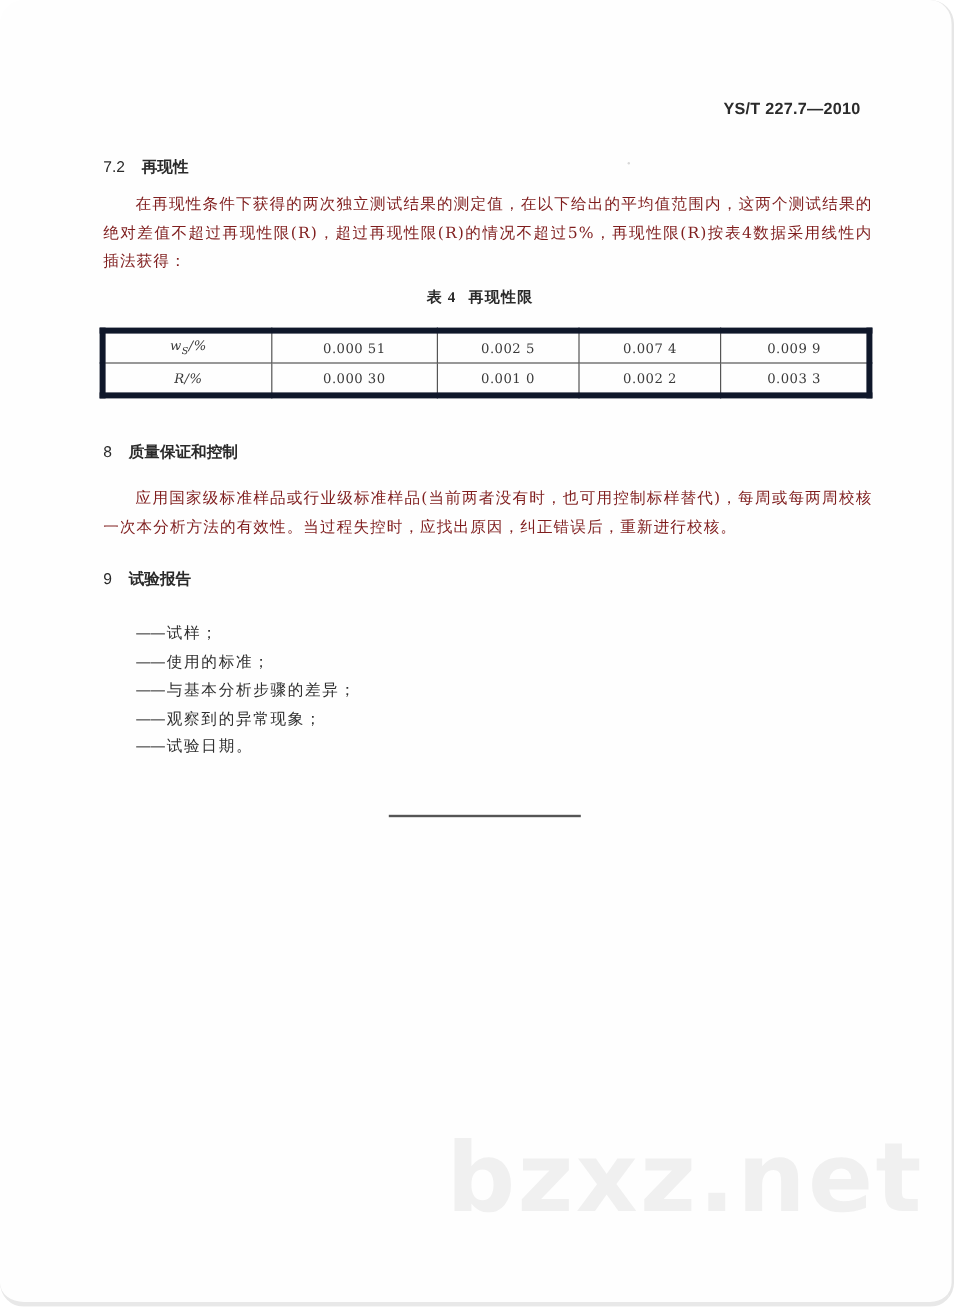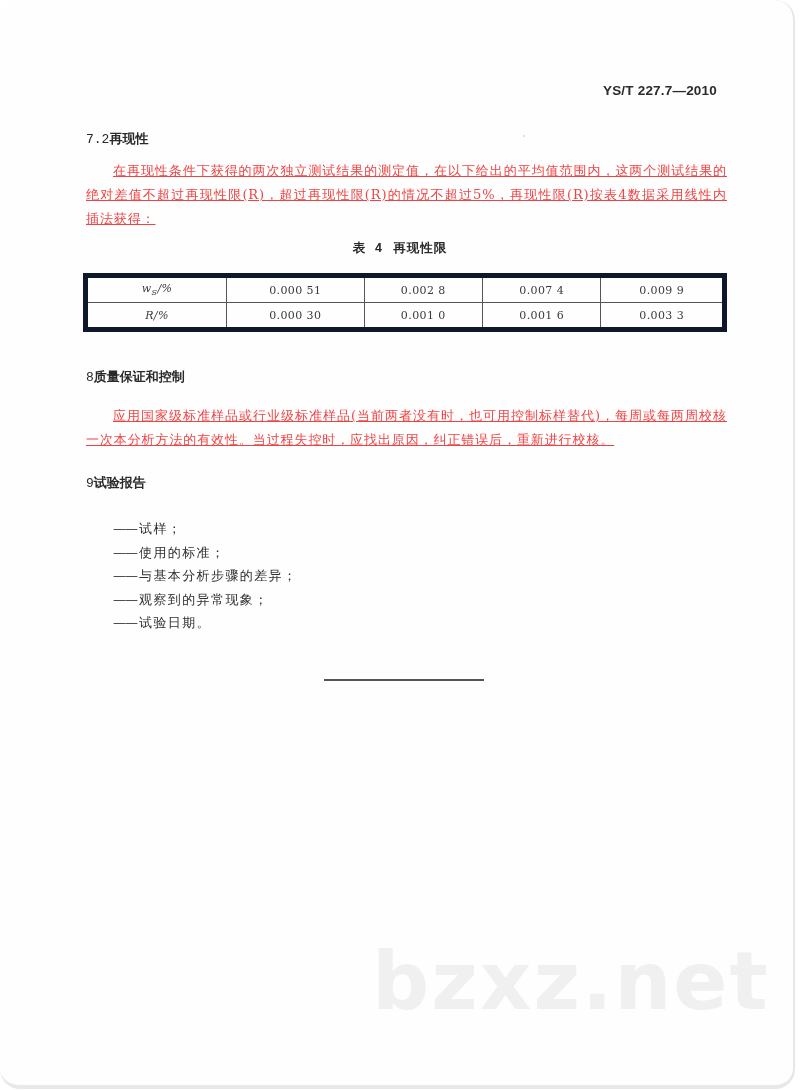--- a/index.html
+++ b/index.html
@@ -39,43 +39,43 @@
       position: absolute;
       left: 86px;
       font-family: "DejaVu Sans", "Liberation Sans", sans-serif;
       font-weight: bold;
       font-size: 13px;
       color: #2a2a2a;
       white-space: nowrap;
     }
     .heading .num {
       font-weight: normal;
-      font-family: Liberation Mono, monospace;
+      font-family: Liberation Sans, sans-serif;
       display: inline-block;
+      margin-right: 14px;
     }
     .para {
       position: absolute;
       left: 86px;
       width: 641px;
       font-size: 13px;
       line-height: 24px;
       letter-spacing: 0.9px;
       text-indent: 27px;
       text-align: justify;
-      color: #ef4444;
+      color: #7f1d1d;
       margin: 0;
-      text-decoration: underline;
     }
     .table-title {
       position: absolute;
       top: 240px;
       left: 0;
       width: 800px;
       text-align: center;
-      font-family: Liberation Mono, monospace;
+      font-family: Liberation Serif, serif;
       font-weight: bold;
       font-size: 12.5px;
       letter-spacing: 1px;
       color: #2a2a2a;
     }
     .table-title .tnum { margin-right: 10px; }
     table.data-table {
       position: absolute;
       top: 273px;
       left: 83px;
@@ -160,29 +160,29 @@
     <span class="tnum">表 4</span><span>再现性限</span>
   </div>
 
   <table class="data-table">
     <tbody>
         <tr>
       <td class="hdr">
         <span>w<sub style="font-size:8px;">S</sub>/%</span>
       </td>
       <td>0.000 51</td>
-      <td>0.002 8</td>
+      <td>0.002 5</td>
       <td>0.007 4</td>
       <td>0.009 9</td>
     </tr>
     <tr>
       <td class="hdr">R/%</td>
       <td>0.000 30</td>
       <td>0.001 0</td>
-      <td>0.001 6</td>
+      <td>0.002 2</td>
       <td>0.003 3</td>
     </tr>
   </tbody>
     </table>
 
   <div class="heading" style="top:368px;">
     <span class="num">8</span><span>质量保证和控制</span>
   </div>
   <p class="para" style="top:404px;">应用国家级标准样品或行业级标准样品(当前两者没有时，也可用控制标样替代)，每周或每两周校核一次本分析方法的有效性。当过程失控时，应找出原因，纠正错误后，重新进行校核。</p>
 

